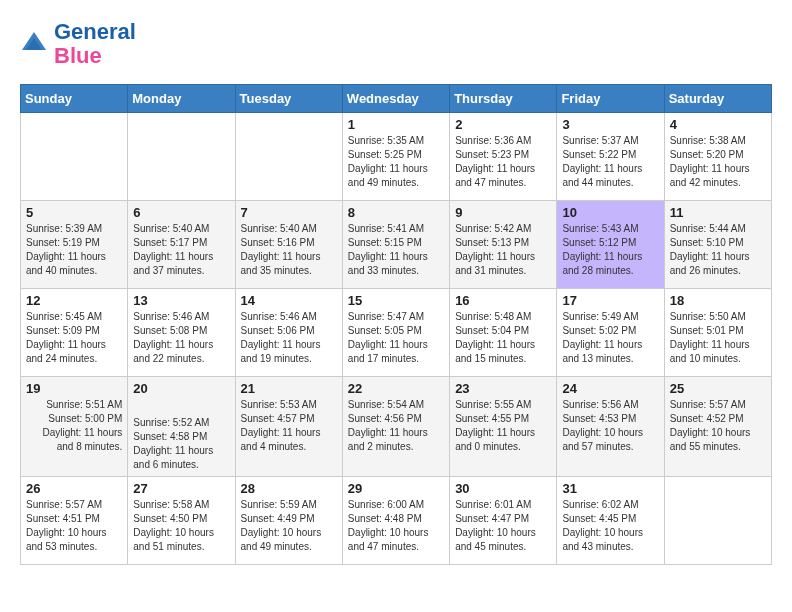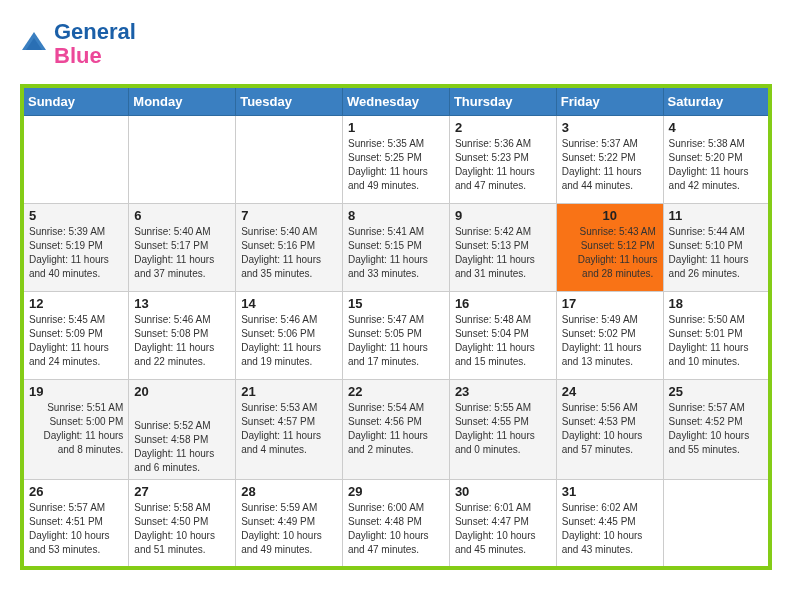--- a/index.html
+++ b/index.html
@@ -37,21 +37,21 @@
       font-weight: 300;
       color: #222;
     }
     .subtitle {
       font-size: 15px;
       color: #444;
     }
     .calendar {
       width: 100%;
       border-collapse: collapse;
-      border: 4px solid #84cc16;
+      border: 1px solid #84cc16;
     }
     .calendar th {
       background: #3a7fc1;
       color: #fff;
       font-size: 13px;
       font-weight: bold;
       padding: 6px 4px;
       text-align: left;
       border: 1px solid #2d6aa0;
     }
@@ -174,23 +174,23 @@
 Daylight: 11 hours
 and 33 minutes.</div>
         </td>
         <td style="background: rgb(244, 244, 244);">
           <div class="day-num">9</div>
           <div class="day-info" style="white-space: pre-line;">Sunrise: 5:42 AM
 Sunset: 5:13 PM
 Daylight: 11 hours
 and 31 minutes.</div>
         </td>
-        <td style="background: #f97316; text-align: center;">
+        <td style="background: #c4b5fd;">
           <div class="day-num">10</div>
-          <div class="day-info" style="white-space: pre-line; margin-left: 16px;">Sunrise: 5:43 AM
+          <div class="day-info" style="white-space: pre-line;">Sunrise: 5:43 AM
 Sunset: 5:12 PM
 Daylight: 11 hours
 and 28 minutes.</div>
         </td>
         <td style="background: rgb(244, 244, 244);">
           <div class="day-num">11</div>
           <div class="day-info" style="white-space: pre-line;">Sunrise: 5:44 AM
 Sunset: 5:10 PM
 Daylight: 11 hours
 and 26 minutes.</div>

